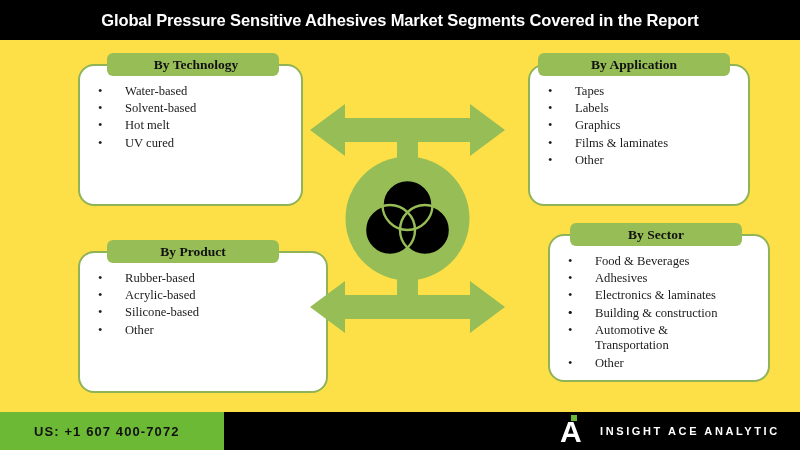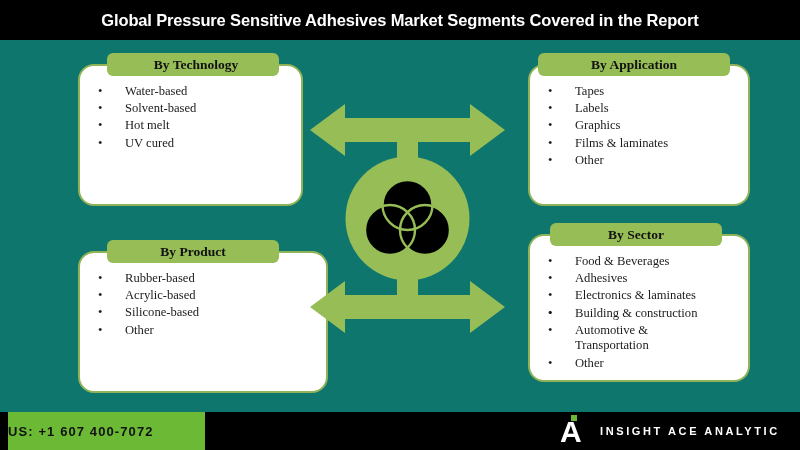--- a/index.html
+++ b/index.html
@@ -2,21 +2,21 @@
 <html><head>
 <meta charset="utf-8">
 <style>
   * { box-sizing: border-box; margin: 0; padding: 0; }
   html, body {
     width: 800px; height: 450px;
     background: #ffffff;
     font-family: "Liberation Serif", serif;
     overflow: hidden;
   }
-  .page { position: relative; width: 800px; height: 450px; background: #0f766e; }
+  .page { position: relative; width: 800px; height: 450px; background: #fde047; }
 
   
   .title-bar {
     position: absolute; left: 0; top: 0; width: 800px; height: 40px;
     background: #000000;
     display: flex; align-items: center; justify-content: center;
   }
   .title-bar .title-text {
     color: #ffffff;
     font-family: "Liberation Sans", sans-serif;
@@ -70,43 +70,43 @@
   
   #card-technology { left: 78px;  top: 64px;  width: 225px; height: 142px; }
   #card-technology .card-badge { left: 27px; width: 172px; padding-left: 6px; }
 
   #card-application { left: 528px; top: 64px;  width: 222px; height: 142px; }
   #card-application .card-badge { left: 8px; width: 192px; }
 
   #card-product    { left: 78px;  top: 234px; width: 250px; height: 142px; margin-top: 17px; }
   #card-product .card-badge { left: 27px; width: 172px; }
 
-  #card-sector     { left: 528px; top: 234px; width: 222px; height: 148px; }
+  #card-sector     { left: 548px; top: 234px; width: 222px; height: 148px; }
   #card-sector .card-badge { left: 20px; width: 172px; }
 
   
   .hub { position: absolute; left: 305px; top: 96px; width: 205px; height: 245px; }
   .hub svg { display: block; }
 
   
   .footer {
     position: absolute; left: 0; top: 412px; width: 800px; height: 38px;
     background: #000000;
   }
   .footer-phone {
-    position: absolute; left: 0; top: 0; width: 197px; height: 38px;
+    position: absolute; left: 0; top: 0; width: 224px; height: 38px;
     background: #6CB935;
     display: flex; align-items: center;
+    padding-left: 34px;
     color: #111111;
     font-family: "Liberation Sans", sans-serif;
     font-weight: bold;
     font-size: 13px;
     letter-spacing: 1.1px;
     white-space: nowrap;
-    margin-left: 8px;
   }
   .footer-brand {
     position: absolute; left: 560px; top: 0; height: 38px;
     display: flex; align-items: center;
   }
   .brand-mark {
     position: relative; width: 26px; height: 32px; margin-right: 14px;
   }
   .brand-mark .a-glyph {
     position: absolute; left: 0; bottom: 0;

